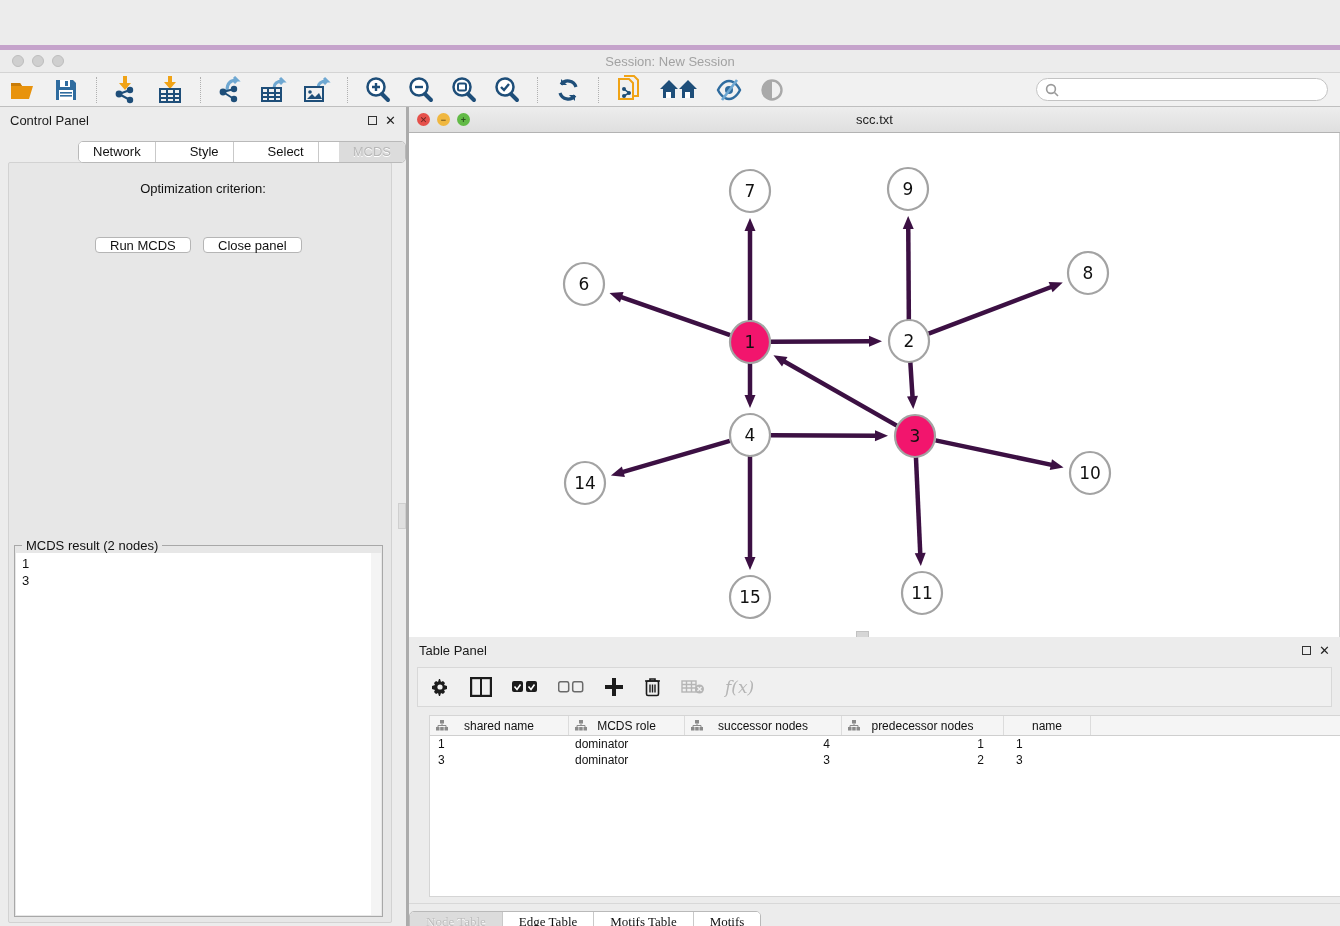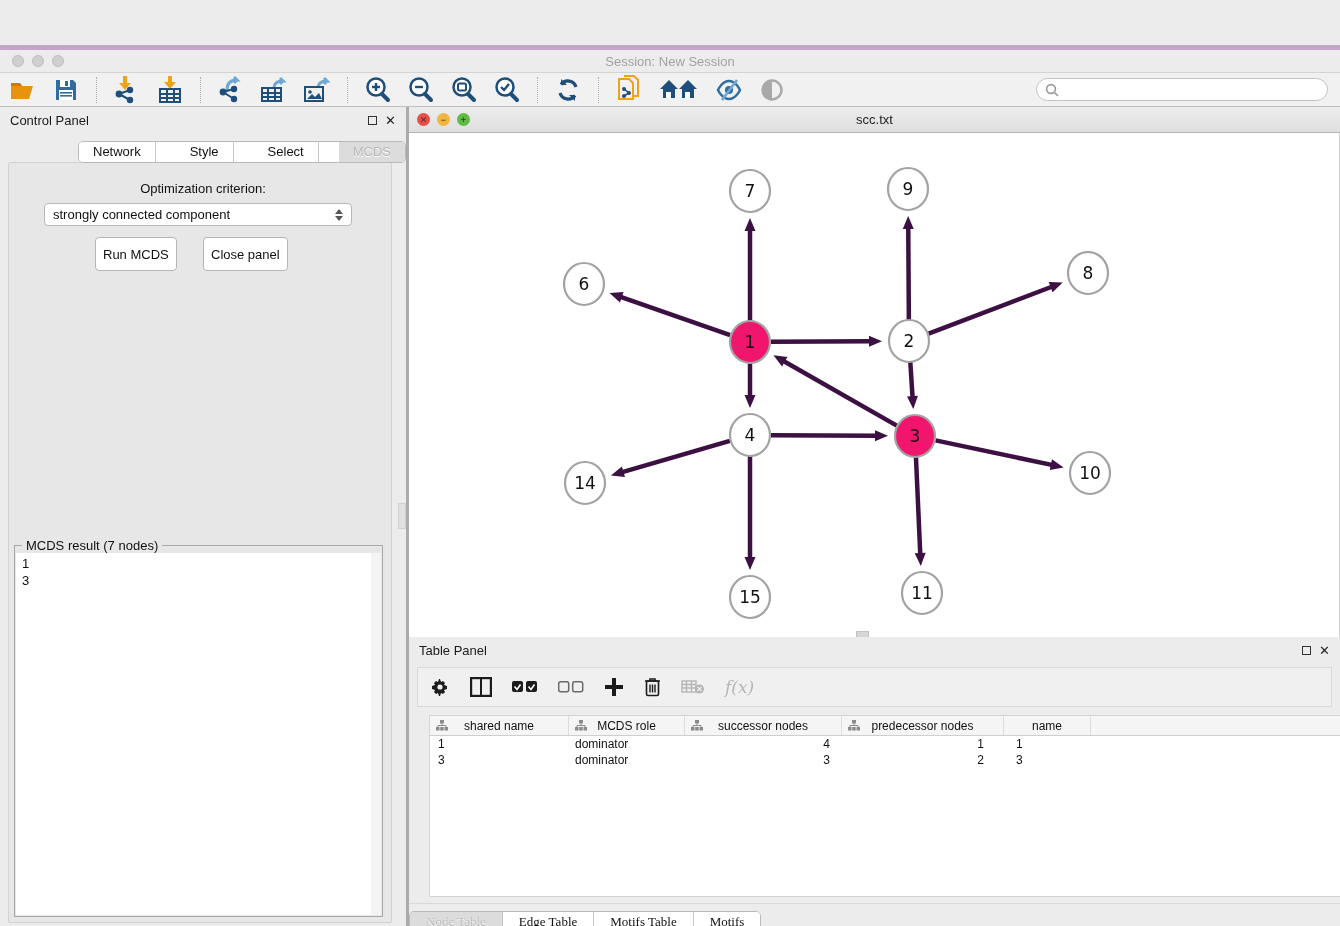--- a/index.html
+++ b/index.html
@@ -38,22 +38,22 @@
   .cp-tab.sel { background:#dcdcdc; color:#b8b8b8; text-shadow:0 1px 0 #fff; }
   #cp-content { left:8px; top:117px; width:384px; height:761px; background:#e7e7e7;
     border:1px solid #d2d2d2; border-radius:2px; }
   #opt-label { left:0; top:136px; width:406px; text-align:center; font-size:13px; color:#111; }
   #opt-select { left:44px; top:158px; width:308px; height:23px; background:#fff; border:1px solid #b7b7b7;
     border-radius:4px; display:flex; align-items:center; font-size:13px; padding:0 8px; color:#111; }
   .stepper { margin-left:auto; display:flex; flex-direction:column; gap:2px; align-items:center; }
   .stepper i { width:0; height:0; border-left:4px solid transparent; border-right:4px solid transparent; display:block; }
   .stepper .up { border-bottom:5px solid #555; }
   .stepper .dn { border-top:5px solid #555; }
-  .cp-btn { height:34px; background:#fff; border:1px solid #b5b5b5; border-radius:4px;
-    font-size:13px; color:#111; padding:0 7px; font-family:inherit; }
+  .cp-btn { height:16px; background:#fff; border:1px solid #b5b5b5; border-radius:4px;
+    font-size:13px; color:#111; padding:0 14px; font-family:inherit; }
   #run-btn { left:95px; top:192px; }
   #close-panel-btn { left:203px; top:192px; }
   #result-box { left:14px; top:500px; width:369px; height:372px; border:1px solid #a8a8a8; }
   #result-legend { left:22px; top:493px; background:#e7e7e7; padding:0 4px; font-size:13px; color:#111; }
   #result-area { left:16px; top:508px; width:365px; height:362px; background:#fff; font-size:13px;
     color:#111; padding:2px 6px; line-height:17px; white-space:pre-line; }
   #result-scroll { left:371px; top:508px; width:10px; height:362px; background:#f4f4f4; }
 
   
   #v-split { left:406px; top:62px; width:3px; height:831px; background:#ababab; }
@@ -257,31 +257,24 @@
     </div>
   </div>
   <div id="cp-content" class="abs"></div>
   <div id="cp-tabs" class="abs">
     <div class="cp-tab">Network</div>
     <div class="cp-tab">Style</div>
     <div class="cp-tab">Select</div>
     <div class="cp-tab sel">MCDS</div>
   </div>
   <div id="opt-label" class="abs">Optimization criterion:</div>
-  <div id="opt-select" class="abs">
-    <span>strongly connected component</span>
-    <span class="stepper">
-        <i class="up"></i>
-        <i class="dn"></i>
-      </span>
-  </div>
   <button id="run-btn" class="abs cp-btn">Run MCDS</button>
   <button id="close-panel-btn" class="abs cp-btn">Close panel</button>
   <div id="result-box" class="abs"></div>
-  <div id="result-legend" class="abs">MCDS result (7 nodes)</div>
+  <div id="result-legend" class="abs">MCDS result (2 nodes)</div>
   <div id="result-area" class="abs">1
 3</div>
   <div id="result-scroll" class="abs"></div>
 
   <div id="v-split" class="abs"></div>
   <div id="v-grip" class="abs"></div>
 
   <div id="net-window" class="abs">
     <div id="net-titlebar">
       <span class="nt-light" style="background:#e5504a">✕</span>

